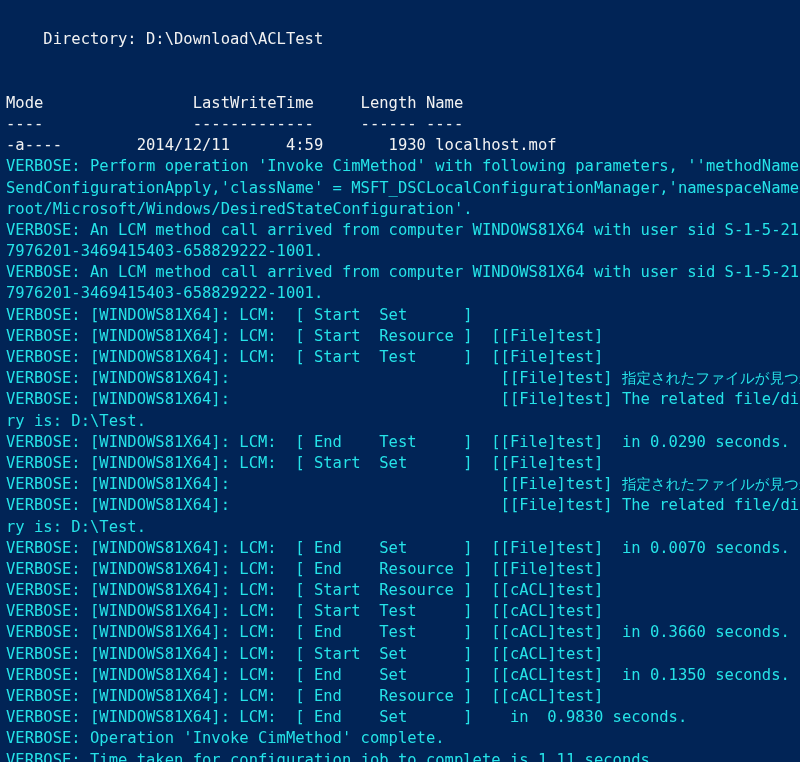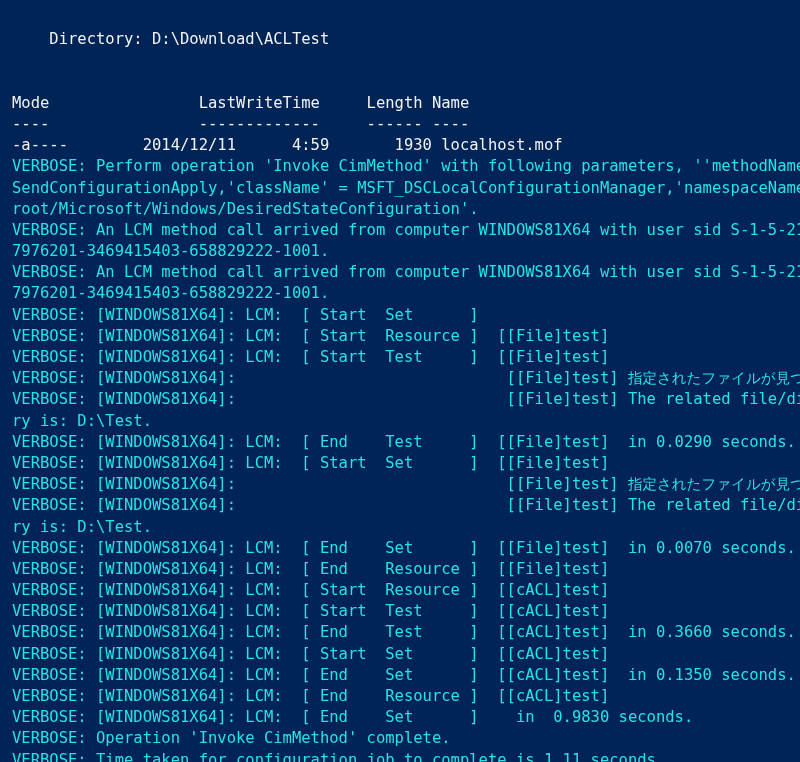--- a/index.html
+++ b/index.html
@@ -23,21 +23,21 @@
     line-height: 21.2px;
     letter-spacing: 0px;
     white-space: pre;
     padding-top: 8px;
     box-sizing: border-box;
   }
   .line {
     white-space: pre;
     height: 21.2px;
     overflow: hidden;
-    padding-left: 12px;
+    padding-left: 6px;
   }
   .c-white {
     color: #f2f2f2;
   }
   .c-verbose {
     color: #25e3e8;
   }
   .c-blank {
     color: transparent;
   }

